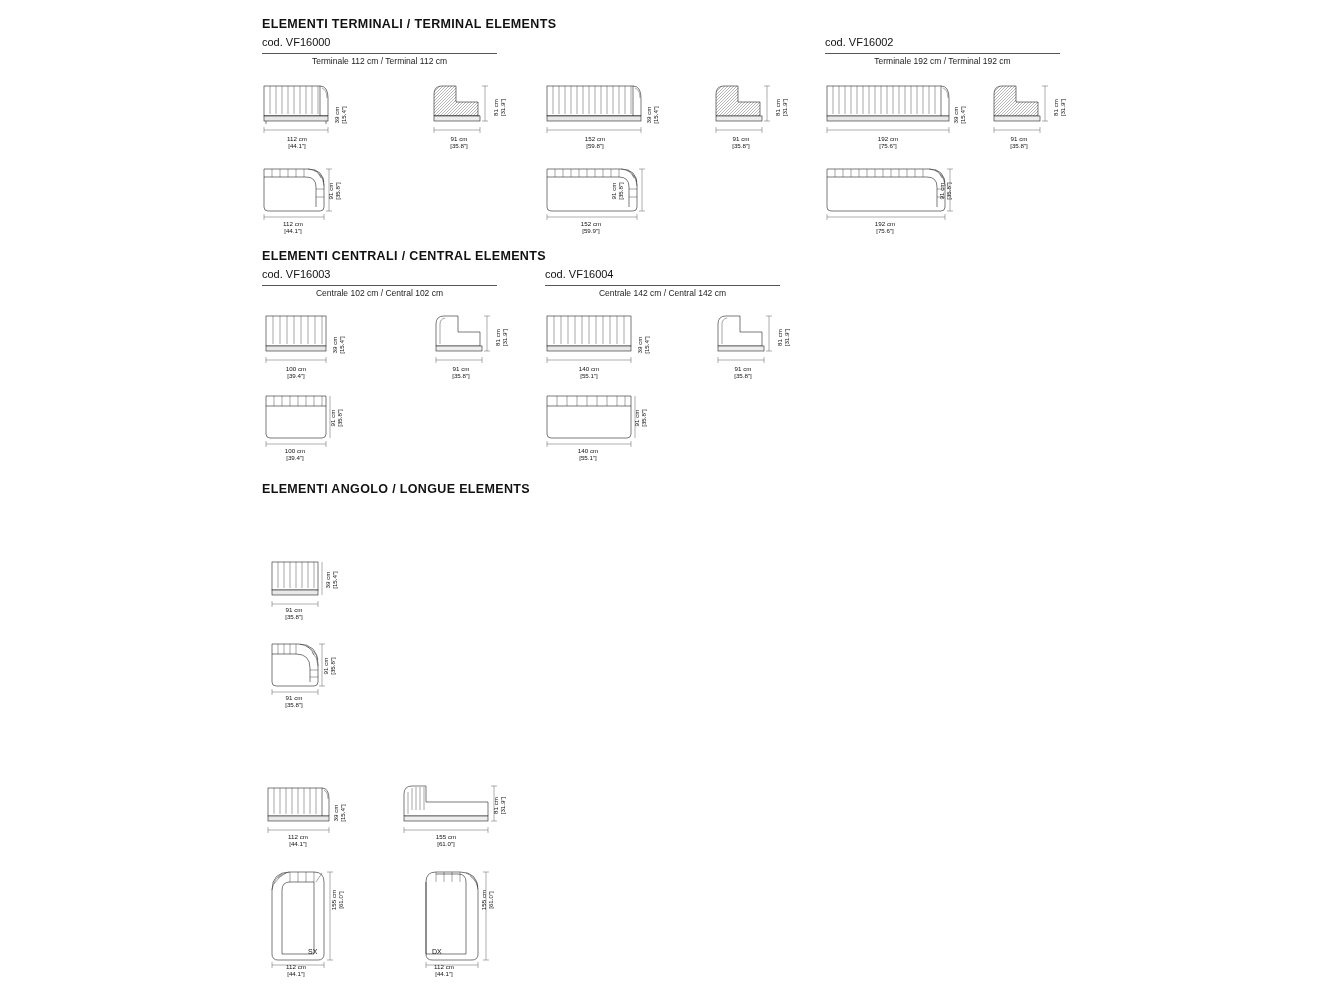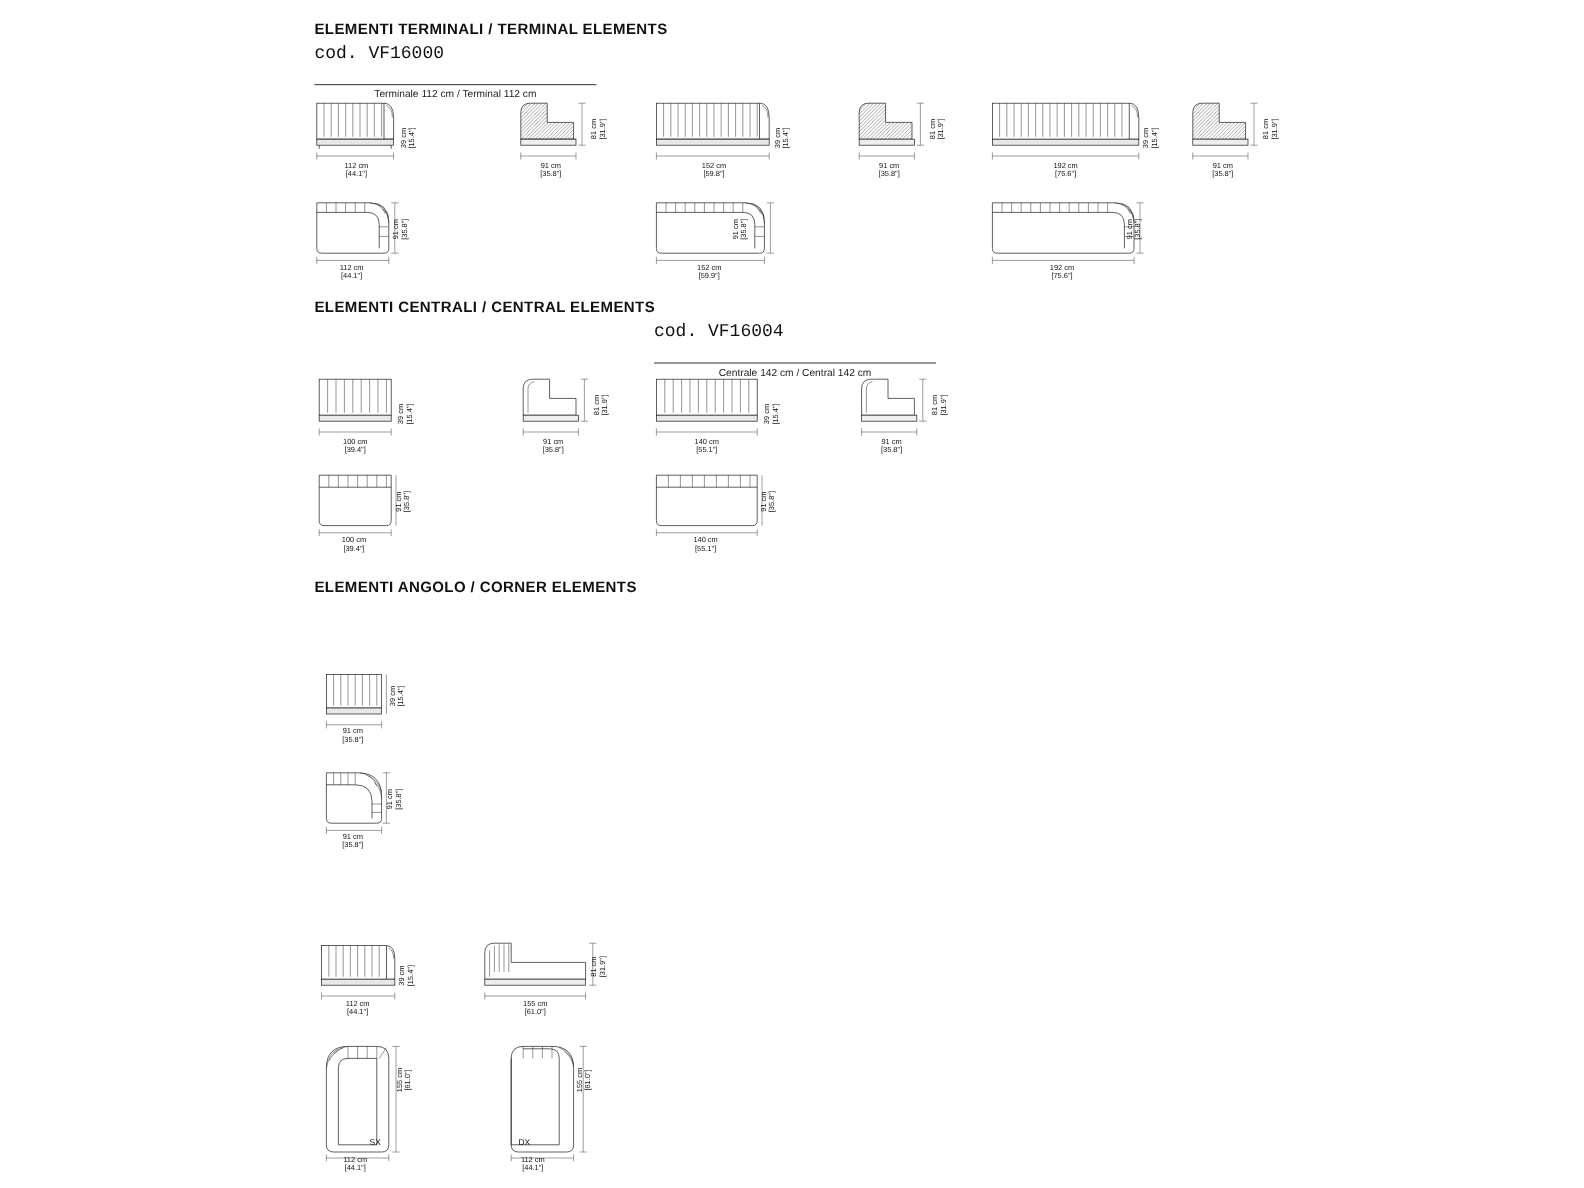--- a/index.html
+++ b/index.html
@@ -19,25 +19,24 @@
     font-size:12.5px;
     font-weight:bold;
     letter-spacing:.35px;
     white-space:nowrap;
     color:#111;
   }
 
   
   .codeblock{position:absolute;}
   .code-label{
-    font-size:15px;
+    font-size:11px;
     color:#111;
     white-space:nowrap;
-    padding-bottom:16px;
-    font-family:Liberation Mono, monospace;
+    padding-bottom:4px;
   }
   .code-rule{
     border-top:1px solid #555;
     width:235px;
     margin-top:1px;
   }
   .code-desc{
     font-size:8.5px;
     color:#222;
     white-space:nowrap;
@@ -71,20 +70,25 @@
 
   <div class="section-title" style="left:262px;top:17px;">ELEMENTI TERMINALI / TERMINAL ELEMENTS</div>
 
   <div class="codeblock" style="left:262px;top:36px;">
     <div class="code-label">cod. VF16000</div>
     <div class="code-rule"></div>
     <div class="code-desc">Terminale 112 cm / Terminal 112 cm</div>
   </div>
 
 
+  <div class="codeblock" style="left:825px;top:36px;">
+    <div class="code-label">cod. VF16002</div>
+    <div class="code-rule"></div>
+    <div class="code-desc">Terminale 192 cm / Terminal 192 cm</div>
+  </div>
 
   <div class="draw" style="left:262px;top:80px;">
     <svg width="70" height="55" viewBox="0 0 70 55">
       <g fill="none" stroke="#222" stroke-width="0.6">
         <rect x="2" y="6" width="56" height="30"></rect>
         <path d="M58 6 q8 0 8 12 l0 18 l-8 0"></path>
         <line x1="2" y1="36" x2="66" y2="36"></line>
         <rect x="2" y="36" width="64" height="5" fill="#e8e8e8"></rect>
         <line x1="4" y1="41" x2="4" y2="44"></line>
         <line x1="64" y1="41" x2="64" y2="44"></line>
@@ -356,20 +360,25 @@
         <line x1="122" y1="4" x2="128" y2="4"></line>
         <line x1="122" y1="46" x2="128" y2="46"></line>
       </g>
     </svg>
   </div>
   <div class="dim" style="left:825px;top:220px;width:120px;">192 cm<br>[75.6"]</div>
   <div class="dim vert" style="left:938px;top:215px;width:48px;">91 cm<br>[35.8"]</div>
 
   <div class="section-title" style="left:262px;top:249px;">ELEMENTI CENTRALI / CENTRAL ELEMENTS</div>
 
+  <div class="codeblock" style="left:262px;top:268px;">
+    <div class="code-label">cod. VF16003</div>
+    <div class="code-rule"></div>
+    <div class="code-desc">Centrale 102 cm / Central 102 cm</div>
+  </div>
   <div class="codeblock" style="left:545px;top:268px;">
     <div class="code-label">cod. VF16004</div>
     <div class="code-rule"></div>
     <div class="code-desc">Centrale 142 cm / Central 142 cm</div>
   </div>
 
   <div class="draw" style="left:264px;top:310px;">
     <svg width="68" height="55" viewBox="0 0 68 55">
       <g fill="none" stroke="#222" stroke-width="0.6">
         <rect x="2" y="6" width="60" height="30"></rect>
@@ -510,21 +519,21 @@
         <line x1="2" y1="52" x2="86" y2="52"></line>
         <line x1="2" y1="49" x2="2" y2="55"></line>
         <line x1="86" y1="49" x2="86" y2="55"></line>
         <line x1="90" y1="4" x2="90" y2="46"></line>
       </g>
     </svg>
   </div>
   <div class="dim" style="left:545px;top:447px;width:86px;">140 cm<br>[55.1"]</div>
   <div class="dim vert" style="left:633px;top:442px;width:48px;">91 cm<br>[35.8"]</div>
 
-  <div class="section-title" style="left:262px;top:482px;">ELEMENTI ANGOLO / CORNER ELEMENTS</div>
+  <div class="section-title" style="left:262px;top:482px;">ELEMENTI ANGOLO / LONGUE ELEMENTS</div>
 
 
   <div class="draw" style="left:264px;top:552px;">
     <svg width="62" height="58" viewBox="0 0 62 58">
       <g fill="none" stroke="#222" stroke-width="0.6">
         <rect x="8" y="10" width="46" height="28"></rect>
         <rect x="8" y="38" width="46" height="5" fill="#e8e8e8"></rect>
         <g stroke-width="0.4">
           <line x1="14" y1="10" x2="14" y2="36"></line>
             <line x1="20" y1="10" x2="20" y2="36"></line>

